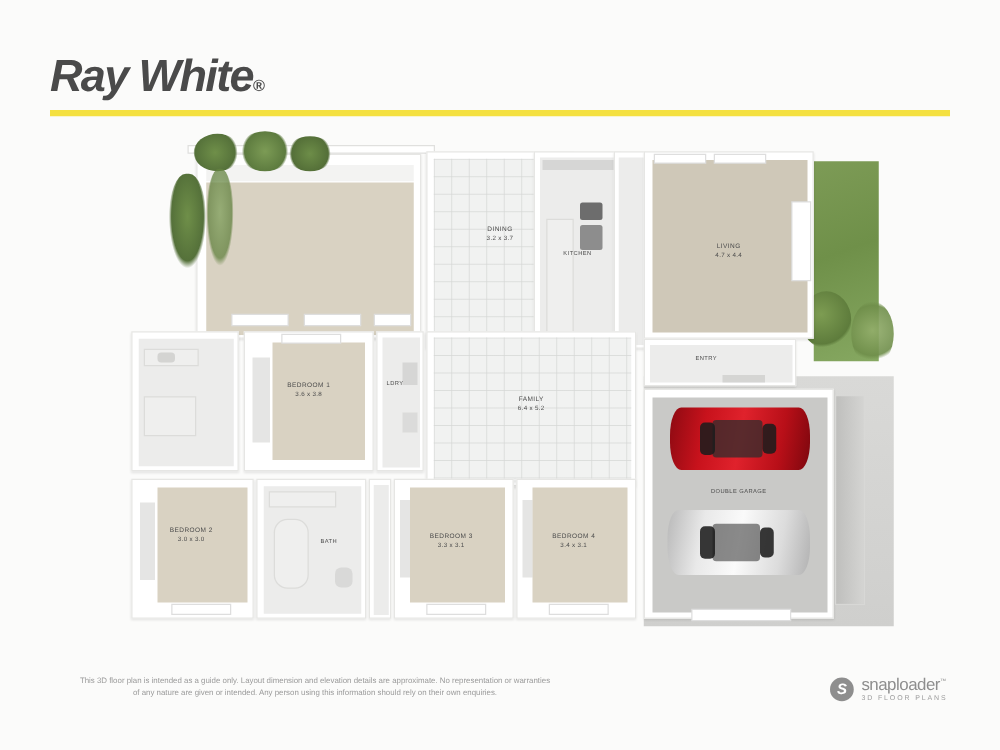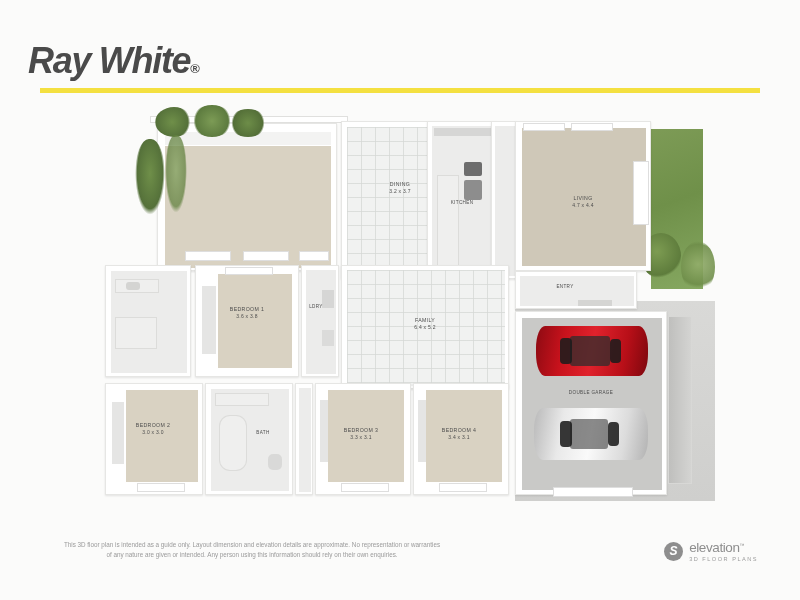--- a/index.html
+++ b/index.html
@@ -11,21 +11,21 @@
     overflow:hidden;
   }
   #page {
     position:relative;
     width:800px; height:600px;
     background:#fbfbfa;
   }
 
   
   #brand {
-    position:absolute; left:28px; top:40px;
+    position:absolute; left:40px; top:40px;
     font-size:36px; font-weight:bold;
     font-style:italic;
     letter-spacing:-1.3px;
     color:#4a4a4a;
     font-family:"Liberation Sans", sans-serif;
   }
   #brand .reg {
     font-size:13px; font-style:normal;
     vertical-align:baseline; letter-spacing:0;
   }
@@ -305,18 +305,18 @@
   </div>
 
   <div id="disclaimer">
     <span>This 3D floor plan is intended as a guide only. Layout dimension and elevation details are approximate. No representation</span>
     <span>or warranties of any nature are given or intended. Any person using this information should rely on their own enquiries.</span>
   </div>
 
   <div id="snap">
     <div id="snapmark">S</div>
     <div id="snaptext">
-      <div id="snapname"><span>elevation</span><span class="tm">™</span></div>
+      <div id="snapname"><span>snaploader</span><span class="tm">™</span></div>
       <div id="snaptag">3D FLOOR PLANS</div>
     </div>
   </div>
 
 </div>
 
 </body></html>

